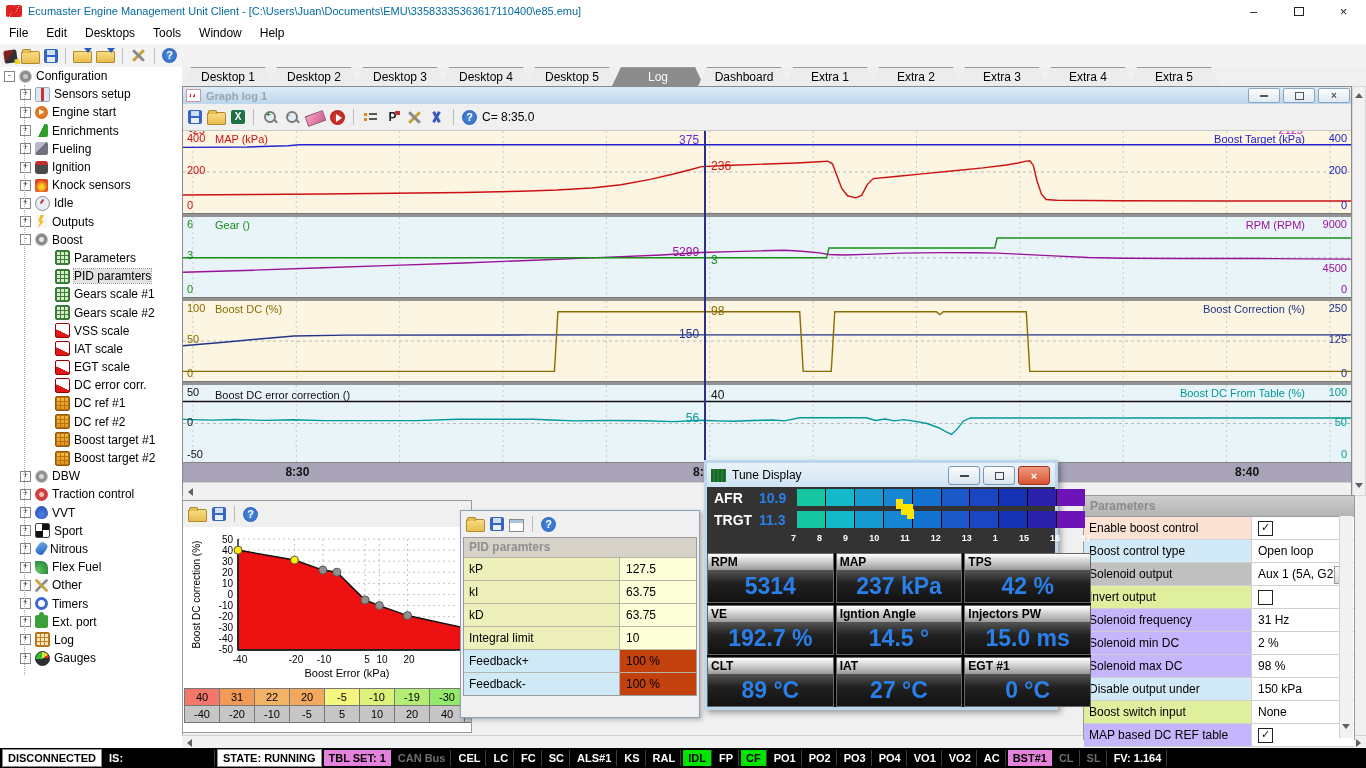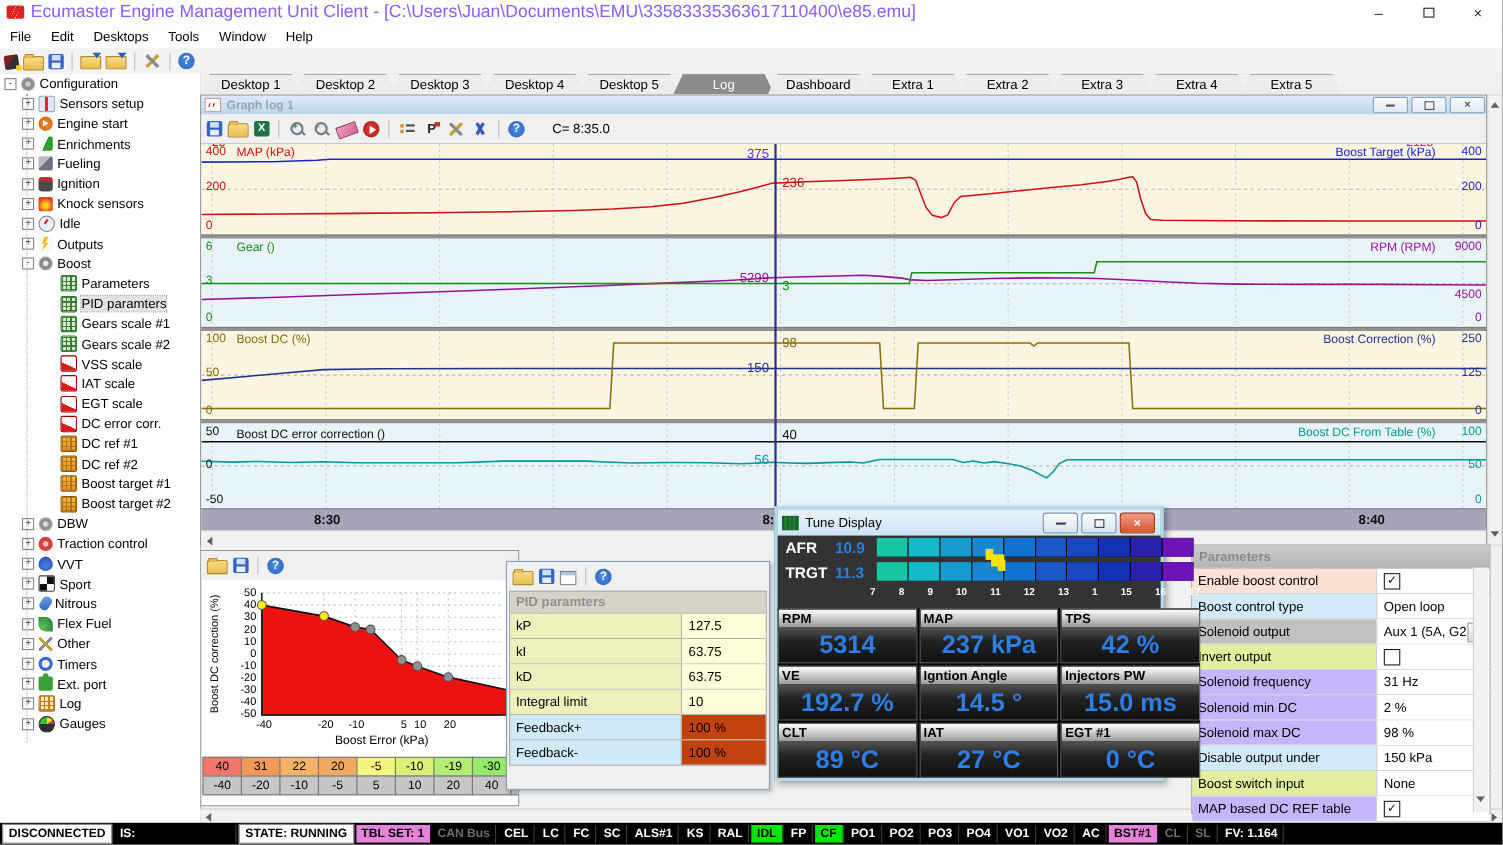--- a/index.html
+++ b/index.html
@@ -1,21 +1,21 @@
 <!DOCTYPE html>
 <html><head>
 <meta charset="utf-8">
 <style>
 html,body{margin:0;padding:0}
 body{font-family:"Liberation Sans",sans-serif;background:#000}
 #screen{position:relative;width:1366px;height:768px;background:#f0f0f0;overflow:hidden;font-size:12px}
 .abs{position:absolute}
 
 #titlebar{left:0;top:0;width:1366px;height:22px;background:#fff;display:flex;align-items:center;gap:6px;padding-left:6px;box-sizing:border-box}
-#titlebar .title{font-size:16px;color:#8b5cf6;white-space:nowrap}
+#titlebar .title{font-size:11px;color:#0369a1;white-space:nowrap}
 .applogo{width:16px;height:12px;background:linear-gradient(115deg,#d22 40%,#fff 41%,#d22 42%,#d22 60%,#fff 61%,#d22 62%);border-radius:2px;flex:none}
 .wctrls{position:absolute;right:0;top:0;display:flex}
 .wctrl{width:45px;height:22px;display:flex;align-items:center;justify-content:center;color:#222;font-size:13px}
 #menubar{left:0;top:22px;width:1366px;height:22px;background:#fff;display:flex;align-items:center}
 #menubar .mitem{padding:2px 9px;color:#000}
 #toolbar{left:0;top:44px;width:1366px;height:24px;background:#f3f3f3;border-bottom:1px solid #d5d5d5;display:flex;align-items:center;gap:4px;padding-left:4px;box-sizing:border-box}
 .tsep{width:1px;height:16px;background:#bdbdbd;margin:0 3px}
 
 .ic{width:17px;height:15px;position:relative;flex:none;display:inline-block}
 .ic-folder{background:linear-gradient(#f8dc85,#e9bd4f);border:1px solid #ad8a2d;border-radius:2px 2px 1px 1px;height:11px;margin-top:3px}
@@ -91,21 +91,21 @@
 #graphwin{left:182px;top:86px;width:1170px;height:410px;background:#f0f0f0;border:1px solid #8a8a8a;box-sizing:border-box}
 .gwtitle{height:17px;background:linear-gradient(#dcebf8,#bdd5ea);display:flex;align-items:center;gap:5px;padding-left:3px;color:#98a6b4;font-size:11px;font-weight:bold}
 .gwicon{width:13px;height:11px;background:linear-gradient(100deg,#fff 55%,#fff 56%),#fff;border:1px solid #b08;position:relative;background:#fff;border:1px solid #c99}
 .gwicon::before{content:"";position:absolute;left:1px;top:4px;width:9px;height:3px;background:linear-gradient(100deg,transparent 20%,#d22 21% 35%,transparent 36% 60%,#d22 61% 75%,transparent 76%)}
 .gwbtns{position:absolute;right:16px;top:88px;display:flex;gap:3px}
 .gwbtn{width:30px;height:13px;background:linear-gradient(#fdfdfd,#dfe9f2);border:1px solid #8aa4c0;border-radius:2px;display:flex;align-items:center;justify-content:center}
 .gwbtn .mindash{width:8px;height:2px;background:#555}
 .gwbtn .box{width:7px;height:6px;border:1.5px solid #555}
 .gwbtn .x{color:#555;font-weight:bold;font-size:10px;line-height:10px}
 .gwtools{height:26px;background:#f0f0f0;border-bottom:1px solid #c8c8c8;display:flex;align-items:center;gap:5px;padding-left:5px}
-.creadout{font-size:12px;color:#000;margin-left:20px}
+.creadout{font-size:12px;color:#000;margin-left:0}
 
 #charts{position:relative;width:100%}
 .panel{position:relative;overflow:hidden}
 .p1,.p3{height:82px;background:#fbf5e2}
 .p2,.p4{background:#e9f4f9}
 .p2{height:80px}.p3{height:80px}.p4{height:77px}
 .psep{height:3px;background:#939393;border-top:1px solid #777}
 svg.plot{position:absolute;left:0;top:0;width:100%;height:100%}
 .hgrid{stroke:#b8b8b8;stroke-width:1;stroke-dasharray:3 3;vector-effect:non-scaling-stroke}
 .vgrid{stroke:#c9c9c9;stroke-width:1;stroke-dasharray:2 3;vector-effect:non-scaling-stroke}

